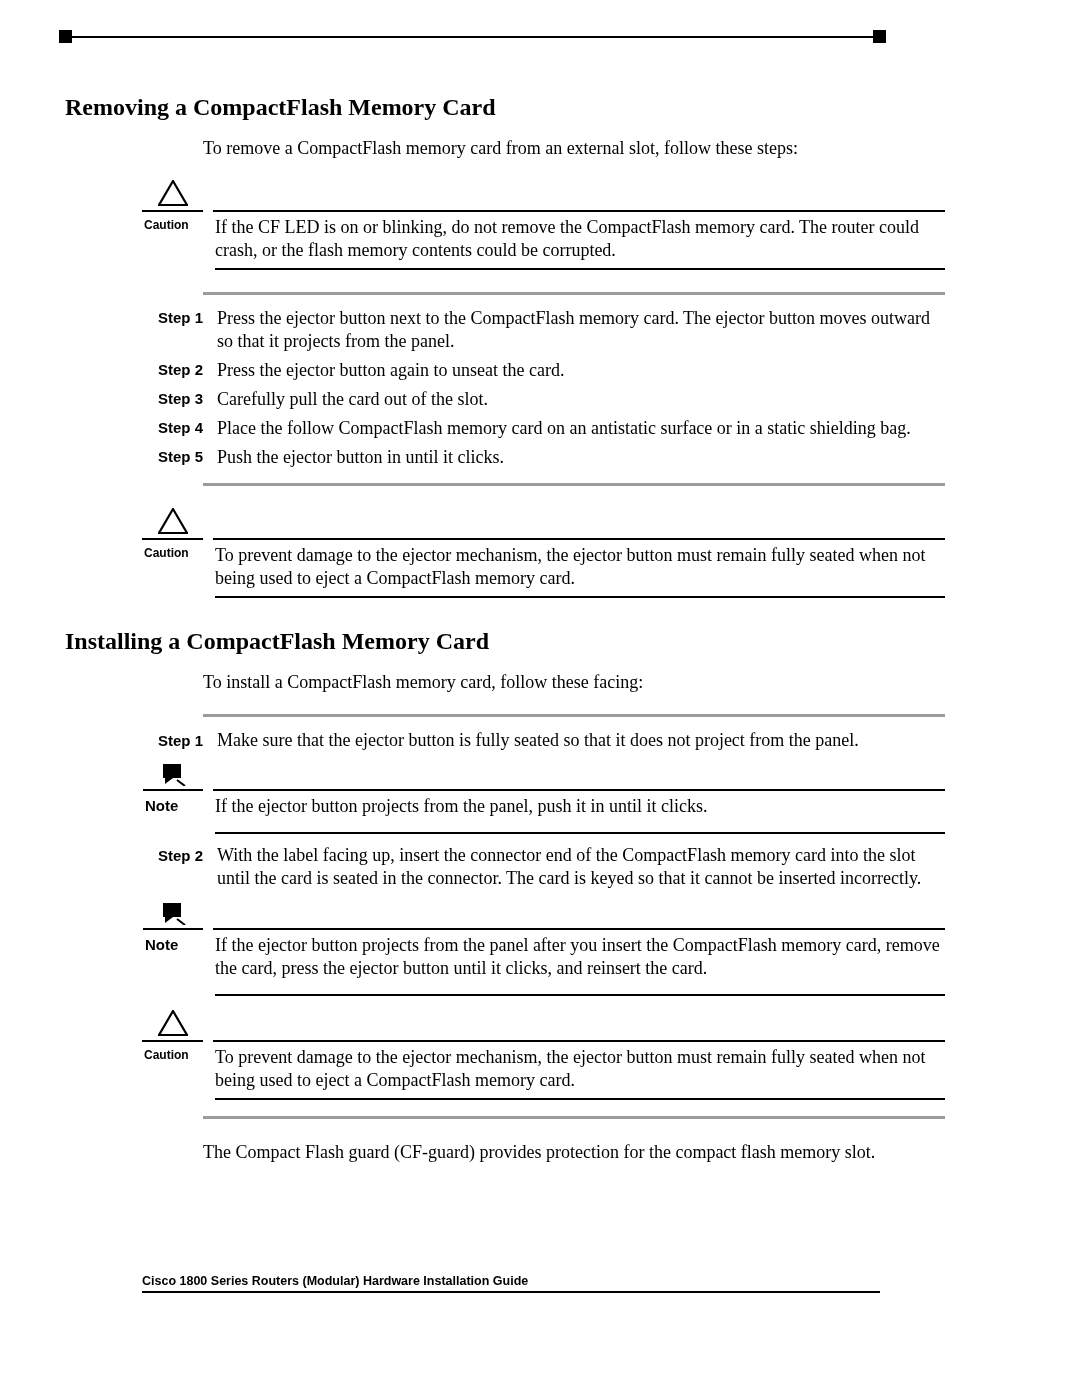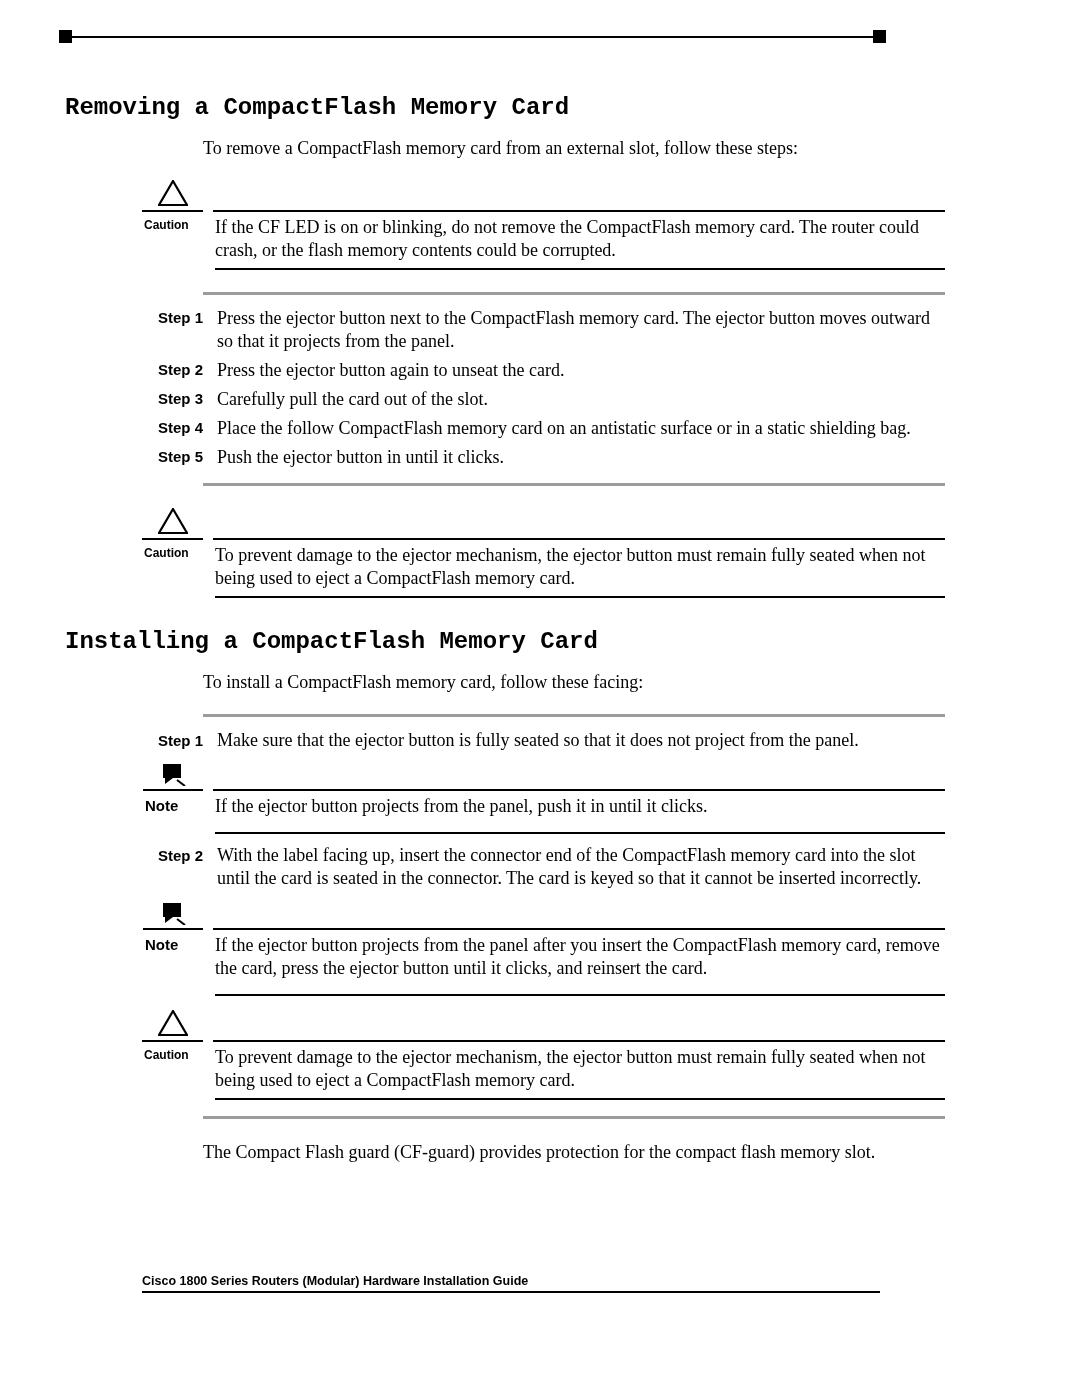--- a/index.html
+++ b/index.html
@@ -37,21 +37,21 @@
     position: absolute;
     width: 13px;
     height: 13px;
     background: #000;
     top: 0;
   }
   .head-rule .sq.left { left: -6px; }
   .head-rule .sq.right { right: 129px; }
 
   h2.section {
-    font-family: Liberation Mono, monospace;
+    font-family: Liberation Serif, serif;
     font-weight: bold;
     font-size: 24px;
     margin: 50px 0 16px 0;
   }
   h1.section {
     font-family: Arial, Helvetica, sans-serif;
     font-weight: bold;
     font-size: 31px;
     margin: 70px 0 18px 0;
   }

